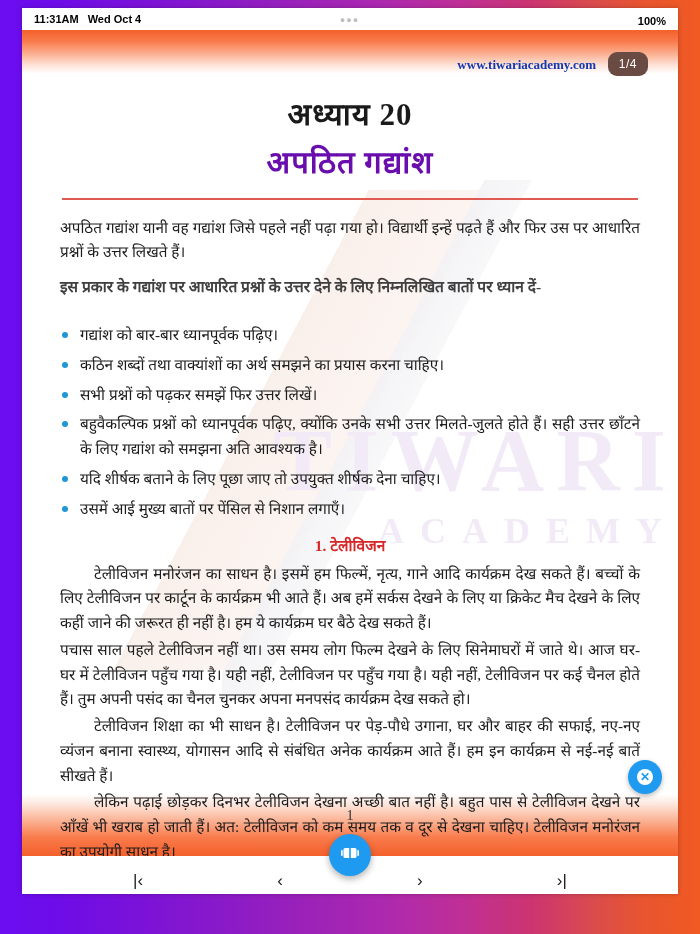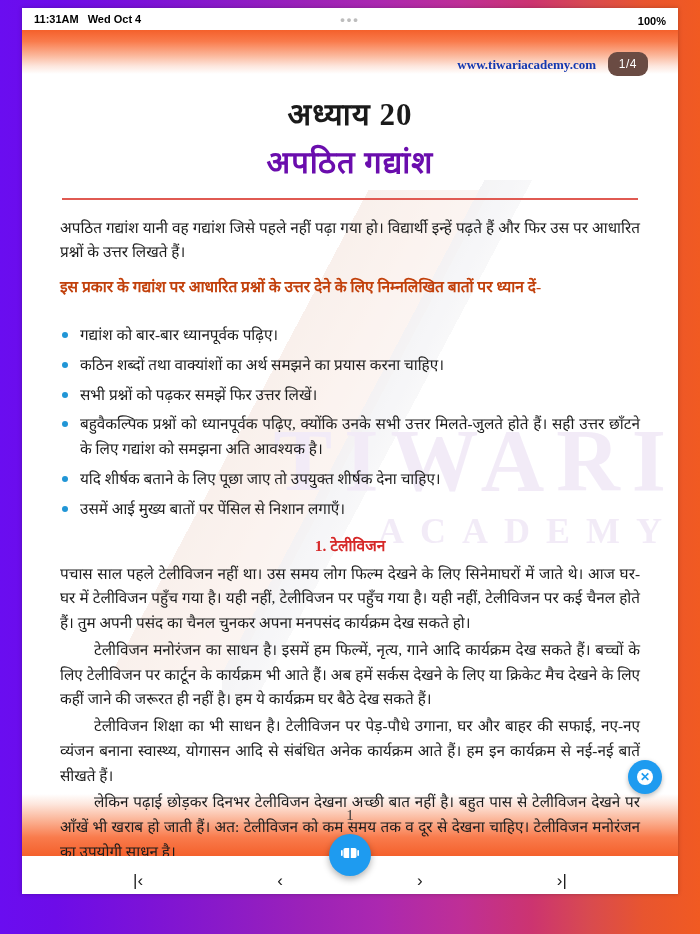--- a/index.html
+++ b/index.html
@@ -225,21 +225,21 @@
   .para {
     font-size: 15.3px;
     color: #1c1c1c;
     line-height: 1.62;
     text-align: justify;
     margin-bottom: 2px;
   }
   .para.indent { text-indent: 34px; }
 
   .highlight-blue {
-    color: #c2410c;
+    color: #404040;
     font-weight: bold;
     font-size: 15.5px;
     line-height: 1.62;
     text-align: justify;
     margin-top: 9px;
   }
 
   
   #points-list {
     list-style: none;
@@ -437,22 +437,22 @@
             <span>यदि शीर्षक बताने के लिए पूछा जाए तो उपयुक्त शीर्षक देना चाहिए।</span>
           </li>
           <li>
             <span class="bullet-dot"></span>
             <span>उसमें आई मुख्य बातों पर पेंसिल से निशान लगाएँ।</span>
           </li>
         </ul>
 
         <div id="section-heading">1. टेलीविजन</div>
 
+        <p class="para indent">टेलीविजन मनोरंजन का साधन है। इसमें हम फिल्में, नृत्य, गाने आदि कार्यक्रम देख सकते हैं। बच्चों के लिए टेलीविजन पर कार्टून के कार्यक्रम भी आते हैं। अब हमें सर्कस देखने के लिए या क्रिकेट मैच देखने के लिए कहीं जाने की जरूरत ही नहीं है। हम ये कार्यक्रम घर बैठे देख सकते हैं।</p>
         <p class="para">पचास साल पहले टेलीविजन नहीं था। उस समय लोग फिल्म देखने के लिए सिनेमाघरों में जाते थे। आज घर-घर में टेलीविजन पहुँच गया है। यही नहीं, टेलीविजन पर पहुँच गया है। यही नहीं, टेलीविजन पर कई चैनल होते हैं। तुम अपनी पसंद का चैनल चुनकर अपना मनपसंद कार्यक्रम देख सकते हो।</p>
-        <p class="para indent">टेलीविजन मनोरंजन का साधन है। इसमें हम फिल्में, नृत्य, गाने आदि कार्यक्रम देख सकते हैं। बच्चों के लिए टेलीविजन पर कार्टून के कार्यक्रम भी आते हैं। अब हमें सर्कस देखने के लिए या क्रिकेट मैच देखने के लिए कहीं जाने की जरूरत ही नहीं है। हम ये कार्यक्रम घर बैठे देख सकते हैं।</p>
         <p class="para indent">टेलीविजन शिक्षा का भी साधन है। टेलीविजन पर पेड़-पौधे उगाना, घर और बाहर की सफाई, नए-नए व्यंजन बनाना स्वास्थ्य, योगासन आदि से संबंधित अनेक कार्यक्रम आते हैं। हम इन कार्यक्रम से नई-नई बातें सीखते हैं।</p>
         <p class="para indent">लेकिन पढ़ाई छोड़कर दिनभर टेलीविजन देखना अच्छी बात नहीं है। बहुत पास से टेलीविजन देखने पर आँखें भी खराब हो जाती हैं। अत: टेलीविजन को कम समय तक व दूर से देखना चाहिए। टेलीविजन मनोरंजन का उपयोगी साधन है।</p>
 
       </div>
 
       <div id="printed-page-no">1</div>
 
       <div id="close-button">
         <span class="x-inner">✕</span>
       </div>

